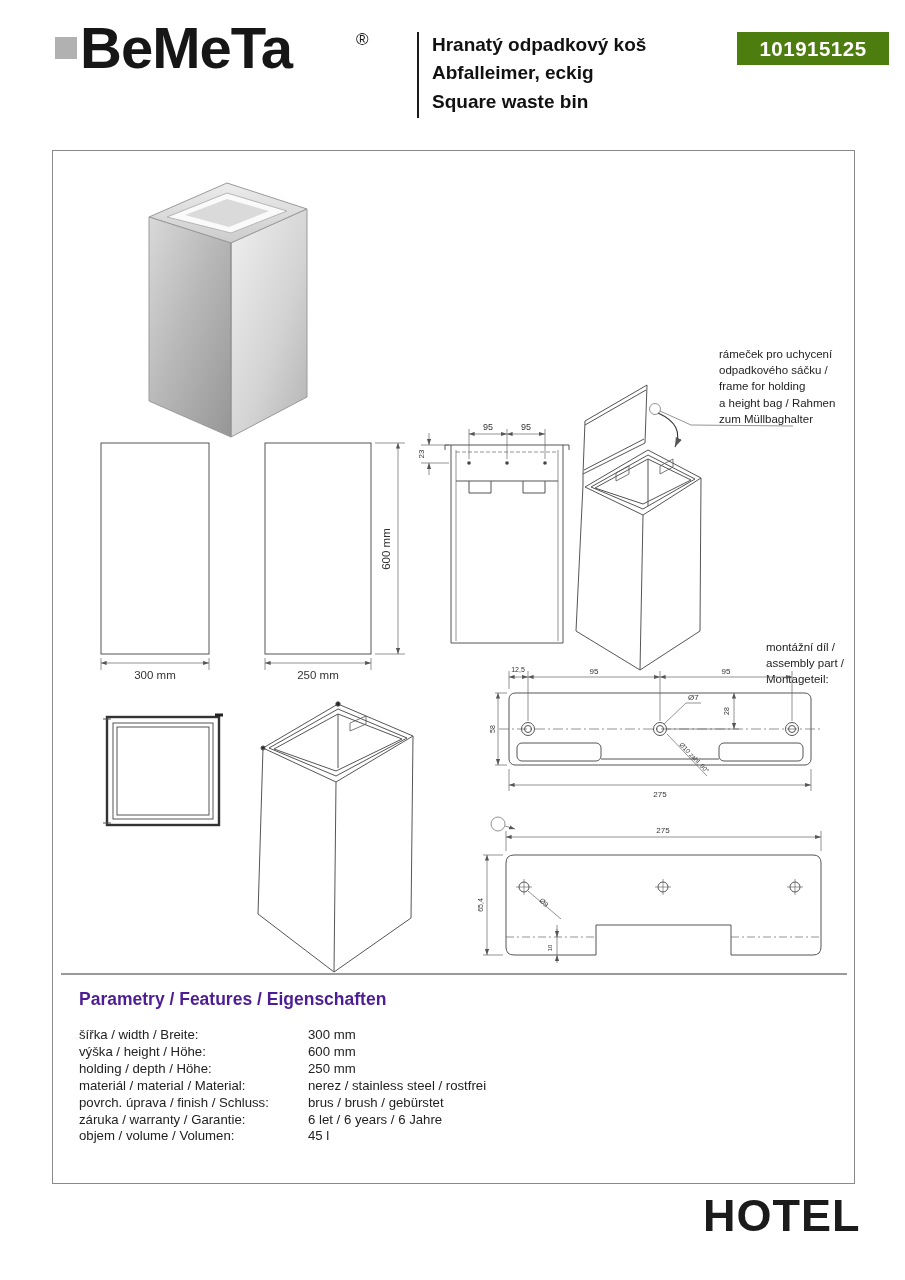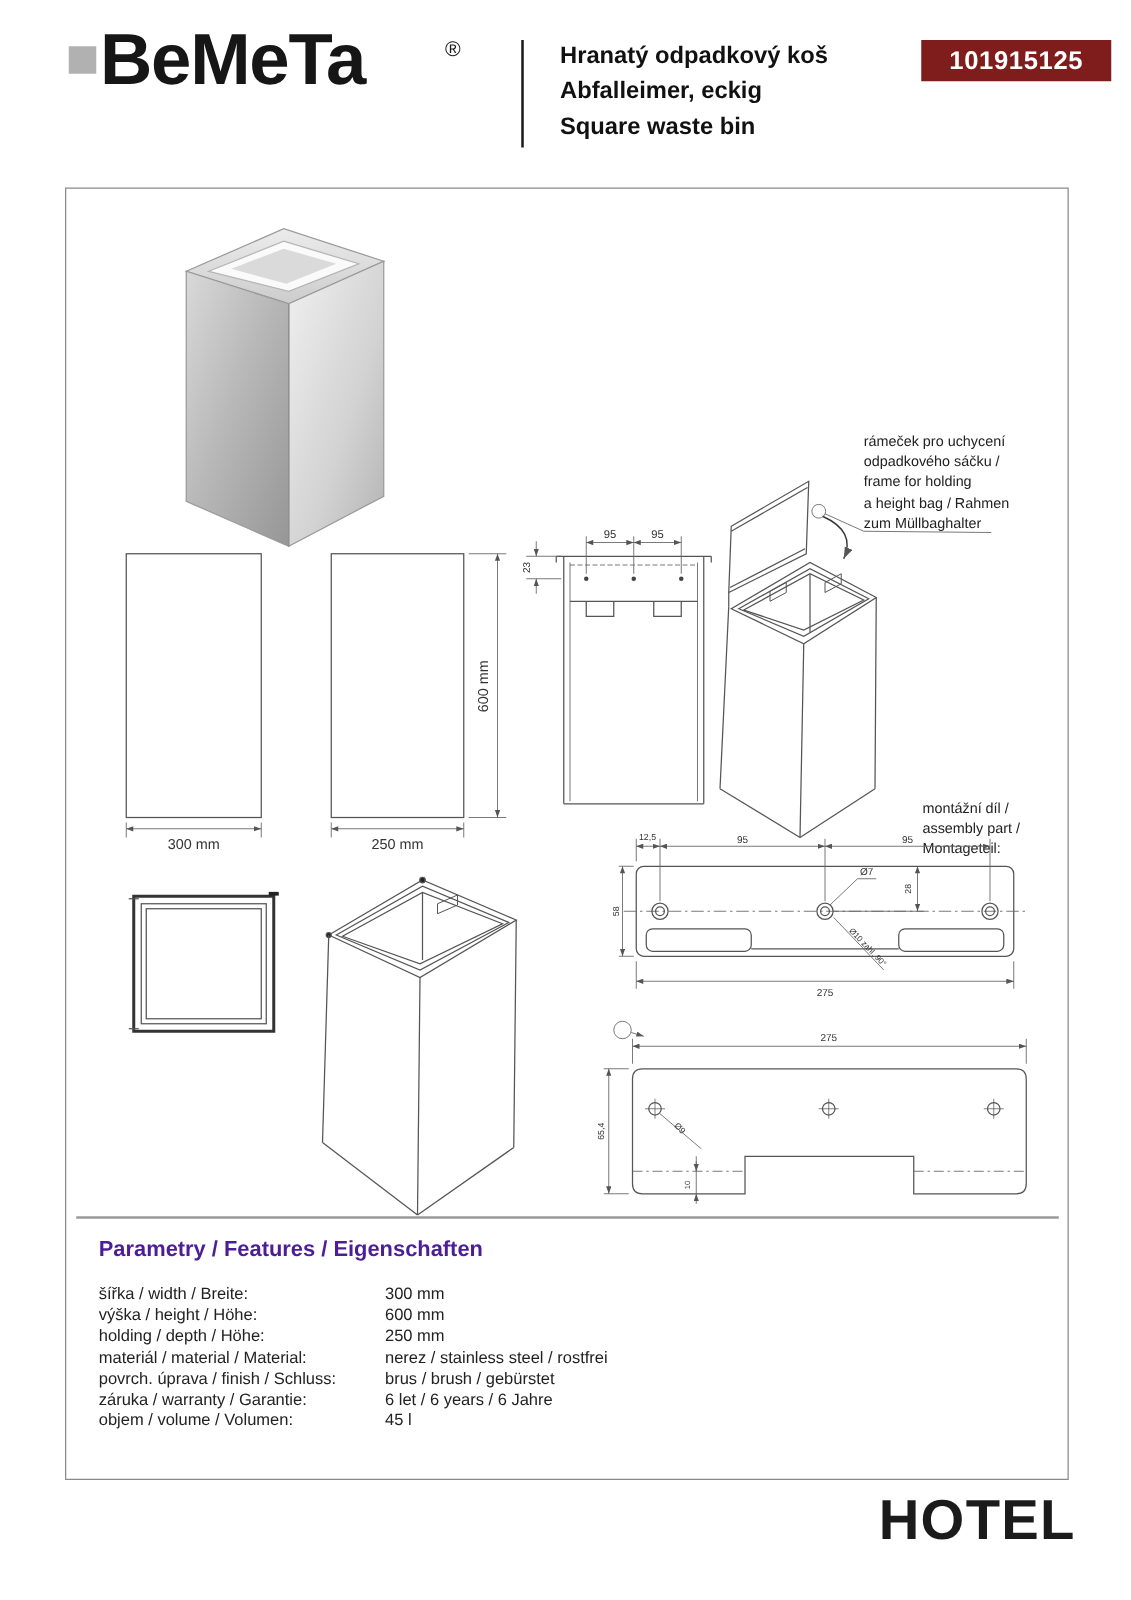--- a/index.html
+++ b/index.html
@@ -5,28 +5,28 @@
   html,body{margin:0;padding:0;background:#fff;}
   .page{position:relative;width:905px;height:1280px;background:#ffffff;
         font-family:"Liberation Sans",sans-serif;color:#1f1f1f;overflow:hidden;}
   .abs{position:absolute;}
 
   
   .logo-square{left:55px;top:37px;width:22px;height:22px;background:#b1b1b1;}
   .brand{left:80px;top:14px;font-size:58px;font-weight:700;letter-spacing:-1px;color:#161616;}
   .reg{left:356px;top:30px;font-size:17px;font-weight:400;color:#161616;}
   .divider{left:417px;top:32px;width:2px;height:86px;background:#1a1a1a;}
-  .titles{left:448px;top:31px;line-height:28.4px;font-size:19px;font-weight:700;color:#111;}
-  .code-box{left:737px;top:32px;width:152px;height:33px;background:#7f1d1d;color:#fff;
+  .titles{left:432px;top:31px;line-height:28.4px;font-size:19px;font-weight:700;color:#111;}
+  .code-box{left:737px;top:32px;width:152px;height:33px;background:#4d7c0f;color:#fff;
             font-size:20.5px;font-weight:700;text-align:center;line-height:33px;letter-spacing:.5px;}
 
   
   .frame{left:52px;top:150px;width:801px;height:1032px;border:1.5px solid #8a8a8a;}
 
-  .note{font-size:11.5px;line-height:16.2px;color:#222;}
+  .note{font-size:11.5px;line-height:16.2px;color:#222;margin-left:28px;}
   .sep{left:8px;top:822px;width:786px;border-top:2px solid #9a9a9a;}
 
   .param-head{left:26px;top:838px;font-size:17.5px;font-weight:700;color:#4c1d95;}
   .param-table{left:26px;top:876px;font-size:13.2px;line-height:16.9px;color:#222;}
   .param-row{display:flex;}
   .param-label{width:229px;}
   .param-value{width:400px;}
 
   .hotel{left:703px;top:1190px;font-size:45px;font-weight:700;letter-spacing:1px;color:#1b1b1b;}
 

